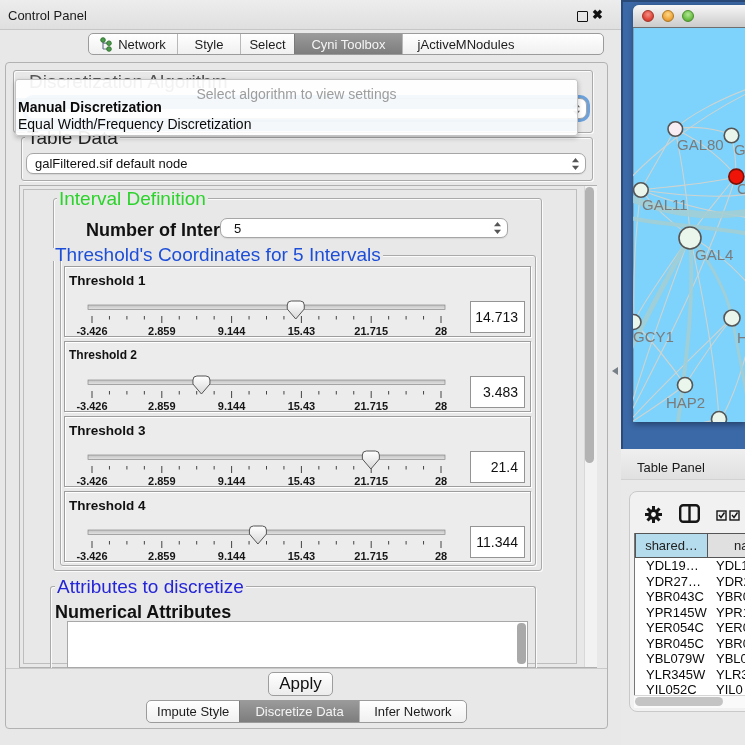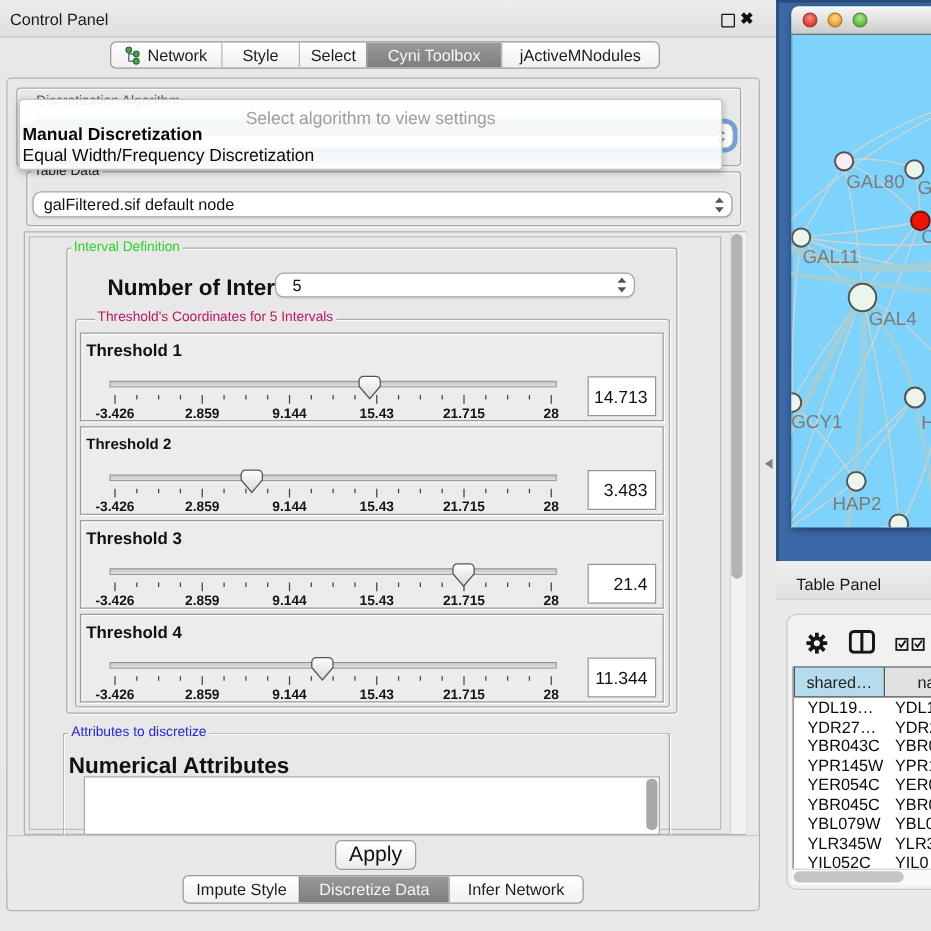--- a/index.html
+++ b/index.html
@@ -4,37 +4,37 @@
 <style>
 html,body{margin:0;padding:0;width:745px;height:745px;overflow:hidden;
  font-family:"Liberation Sans",sans-serif;background:#e8e8e8;position:relative}
 *{box-sizing:border-box}
 .abs{position:absolute}
 .seg{display:flex;background:linear-gradient(#ffffff,#f0f0f0);border:1px solid #9b9b9b;border-radius:5px;overflow:hidden}
 .seg>div{display:flex;align-items:center;justify-content:center;font-size:13px;color:#1c1c1c;border-left:1px solid #b8b8b8}
 .seg>div:first-child{border-left:none}
 .seg>div.sel{background:linear-gradient(#9a9a9a,#7d7d7d);color:#f5f5f5;border-left-color:#7a7a7a}
 .group{position:absolute;border:1px solid #aaaaaa;border-radius:3px;box-shadow:1px 1px 0 rgba(255,255,255,0.8),inset 1px 1px 0 rgba(255,255,255,0.8)}
-.glabel{position:absolute;font-size:11px;background:#e8e8e8;padding:0 2px;line-height:13px}
+.glabel{position:absolute;font-size:19px;background:#e8e8e8;padding:0 2px;line-height:13px}
 .combo{position:absolute;background:#fff;border:1px solid #a6a6a6;border-radius:7px;font-size:13px;color:#111;display:flex;align-items:center;box-shadow:0 1px 1px rgba(0,0,0,0.08)}
 .carr{position:absolute;right:5px;top:50%;transform:translateY(-50%);width:9px;height:14px}
 .tpanel{position:absolute;border:1px solid #9d9d9d;background:#ececec;box-shadow:1px 1px 0 #ffffff,inset 1px 1px 0 #ffffff}
 .tfield{position:absolute;background:#fff;border:1px solid #949494;font-size:14px;color:#111;display:flex;align-items:center;justify-content:flex-end;padding-right:6px}
 .btitle{position:absolute;font-size:18px;font-weight:bold;color:#111}
 </style>
 </head>
 <body>
 
 <div class="abs" id="titlebar" style="left:0;top:0;width:621px;height:30px;background:linear-gradient(#ededed,#dfdfdf);border-bottom:1px solid #c6c6c6">
   <div class="abs" style="left:8px;top:8px;font-size:13px;color:#1a1a1a">Control Panel</div>
   <div class="abs" style="left:577px;top:11px;width:11px;height:11px;border:1.5px solid #111;border-radius:1px"></div>
   <div class="abs" style="left:592px;top:7px;font-size:13px;font-weight:bold;color:#111">✖</div>
 </div>
 
-<div class="seg abs" style="left:88px;top:33px;width:440px;height:22px">
+<div class="seg abs" style="left:88px;top:33px;width:516px;height:22px">
   <div style="width:88px"><svg width="13" height="15" viewBox="0 0 13 15" style="margin-right:5px">
         <g stroke="#6b7888" stroke-width="1.2" fill="none">
           <line x1="3" y1="3" x2="3" y2="12"></line>
           <line x1="3" y1="6.2" x2="8.5" y2="6.2"></line>
           <line x1="3" y1="12" x2="8.5" y2="12"></line>
         </g>
         <g fill="#4a9e4a" stroke="#2e6e2e" stroke-width="0.9">
           <circle cx="3" cy="3" r="2.3"></circle>
           <circle cx="9" cy="6.2" r="2.3"></circle>
           <circle cx="9" cy="12" r="2.3"></circle>
@@ -85,21 +85,21 @@
 
 <div class="btitle" style="left:86px;top:220px">Number of Intervals</div>
 <div class="combo" style="left:220px;top:218px;width:288px;height:20px;padding-left:13px">5
   <svg class="carr" viewBox="0 0 9 14">
       <path d="M4.5 1 L8 5.2 L1 5.2 Z" fill="#555"></path>
       <path d="M4.5 13 L8 8.8 L1 8.8 Z" fill="#555"></path>
     </svg>
 </div>
 
 <div class="group" style="left:60px;top:255px;width:476px;height:311px"></div>
-<div class="glabel" style="left:76px;top:248px;color:#be185d">Threshold's Coordinates for 5 Intervals</div>
+<div class="glabel" style="left:53px;top:248px;color:#1d4ed8">Threshold's Coordinates for 5 Intervals</div>
 
 <div id="thresholds">
     <div class="tpanel" style="left:64px;top:266px;width:467px;height:71px"></div>
     <div class="btitle" style="left:69px;top:273px;font-size:13.5px">Threshold 1</div>
     <svg class="abs" style="left:64px;top:266px" width="467" height="71" viewBox="0 0 467 71">
       <rect x="24" y="39" width="357" height="4.5" fill="url(#trk)" stroke="#888888" stroke-width="0.7"></rect>
       <line x1="28" y1="50" x2="28" y2="57" stroke="#444444" stroke-width="1"></line>
       <line x1="45.45" y1="50" x2="45.45" y2="53.5" stroke="#444444" stroke-width="1"></line>
       <line x1="62.9" y1="50" x2="62.9" y2="53.5" stroke="#444444" stroke-width="1"></line>
       <line x1="80.35" y1="50" x2="80.35" y2="53.5" stroke="#444444" stroke-width="1"></line>

